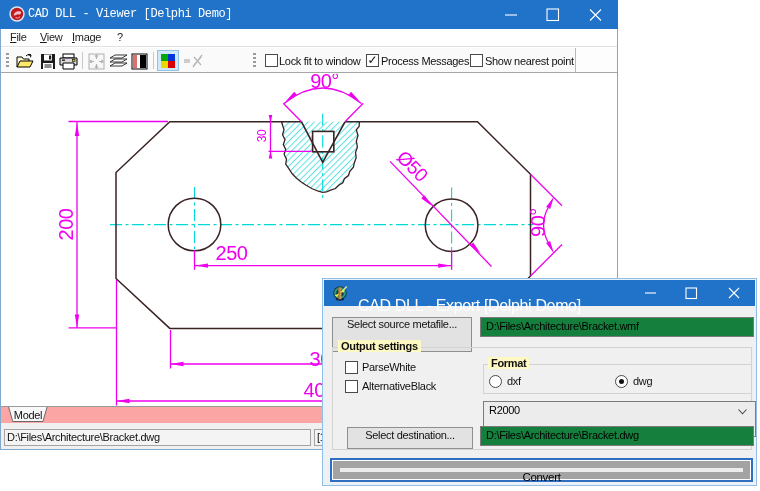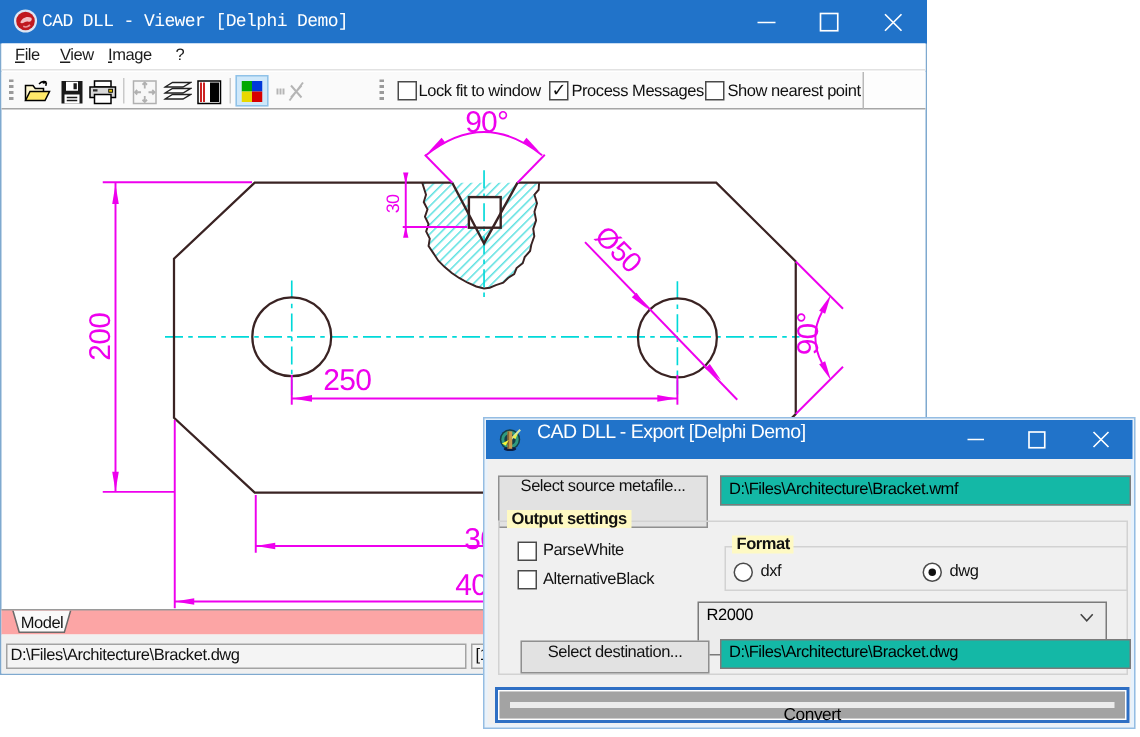--- a/index.html
+++ b/index.html
@@ -26,24 +26,24 @@
   #tabstrip { position:absolute; left:1px; top:406px; width:616px; height:17px; background:#fca5a5;
     border-top:1px solid #9a9a9a; }
   #statusbar { position:absolute; left:1px; top:423px; width:616px; height:26px; background:#f0f0f0; }
   .spanel { position:absolute; top:6px; height:17px; background:#f4f4f4; border:1px solid #a3a3a3;
     font-size:11px; color:#111; padding:1px 2px; white-space:nowrap; overflow:hidden; }
 
   #dlg { position:absolute; left:322px; top:278px; width:435px; height:208px;
     background:#f0f0f0; border:1px solid #94bde4;
     box-shadow: inset 0 0 0 2px #e8f2fc; }
   #dtitle { position:absolute; left:1px; top:1px; width:431px; height:26px; background:#2173c9; }
-  #dtitle .ttxt { position:absolute; left:34px; top:0; color:#fff; font-size:13px; letter-spacing:-0.35px; }
+  #dtitle .ttxt { position:absolute; left:34px; top:17px; color:#fff; font-size:16px; letter-spacing:-0.35px; }
   .btn { position:absolute; background:#e2e2e2; border:1px solid #8f8f8f; font-size:11px;
     color:#111; text-align:center; }
-  .fld { position:absolute; background:#14b8a6; border:1px solid #7b7b7b; font-size:11px;
+  .fld { position:absolute; background:#15803d; border:1px solid #7b7b7b; font-size:11px;
     color:#000; padding:2px 0 0 5px; white-space:nowrap; overflow:hidden; }
   .grp { position:absolute; border:1px solid #d2d2d2; }
   .grplab { position:absolute; background:#fef9c3; font-size:11px; color:#111; padding:0 3px;
     white-space:nowrap;font-weight:bold; }
   .dcb { position:absolute; width:13px; height:13px; border:1px solid #4a4a4a; background:#fff; }
   .dcblab { position:absolute; font-size:11px; color:#111; white-space:nowrap; }
   .rad { position:absolute; width:13px; height:13px; border:1px solid #4a4a4a; background:#fff;
     border-radius:50%; }
   .raddot { position:absolute; left:3px; top:3px; width:5px; height:5px; background:#111;
     border-radius:50%; }
@@ -265,21 +265,21 @@
   <div class="dcb" style="left:22px;top:101px"></div>
   <div class="dcblab" style="left:39px;top:101px">AlternativeBlack</div>
   <div class="grp" style="left:160px;top:85px;width:269px;height:30px"></div>
   <div class="grplab" style="left:165px;top:78px">Format</div>
   <div class="rad" style="left:166px;top:96px"></div>
   <div class="dcblab" style="left:184px;top:96px">dxf</div>
   <div class="rad" style="left:292px;top:96px">
       <div class="raddot"></div>
     </div>
   <div class="dcblab" style="left:310px;top:96px">dwg</div>
-  <div class="fld" style="left:142px;top:122px;width:273px;height:36px;background:#ececec">R2000
+  <div class="fld" style="left:160px;top:122px;width:273px;height:36px;background:#ececec">R2000
     <svg class="abs" style="right:8px;top:7px" width="9" height="6" viewBox="0 0 9 6">
       <path d="M0.5,0.5 L4.5,4.8 L8.5,0.5" stroke="#444" stroke-width="1.1" fill="none"></path>
     </svg>
   </div>
   <div class="btn" style="left:24px;top:148px;width:126px;height:22px;padding-top:1px">Select destination...</div>
   <div class="fld" style="left:157px;top:147px;width:274px;height:20px">D:\Files\Architecture\Bracket.dwg</div>
   <div class="abs" style="left:7px;top:179px;width:423px;height:24px;border:2px solid #2e6fc4;background:#fff">
     <div style="position:absolute;left:1px;top:1px;right:1px;bottom:1px;border:7px solid #a3a3a3;background:#ececec;
       font-size:11.5px;color:#000;text-align:center;padding-top:3px">Convert</div>
   </div>

